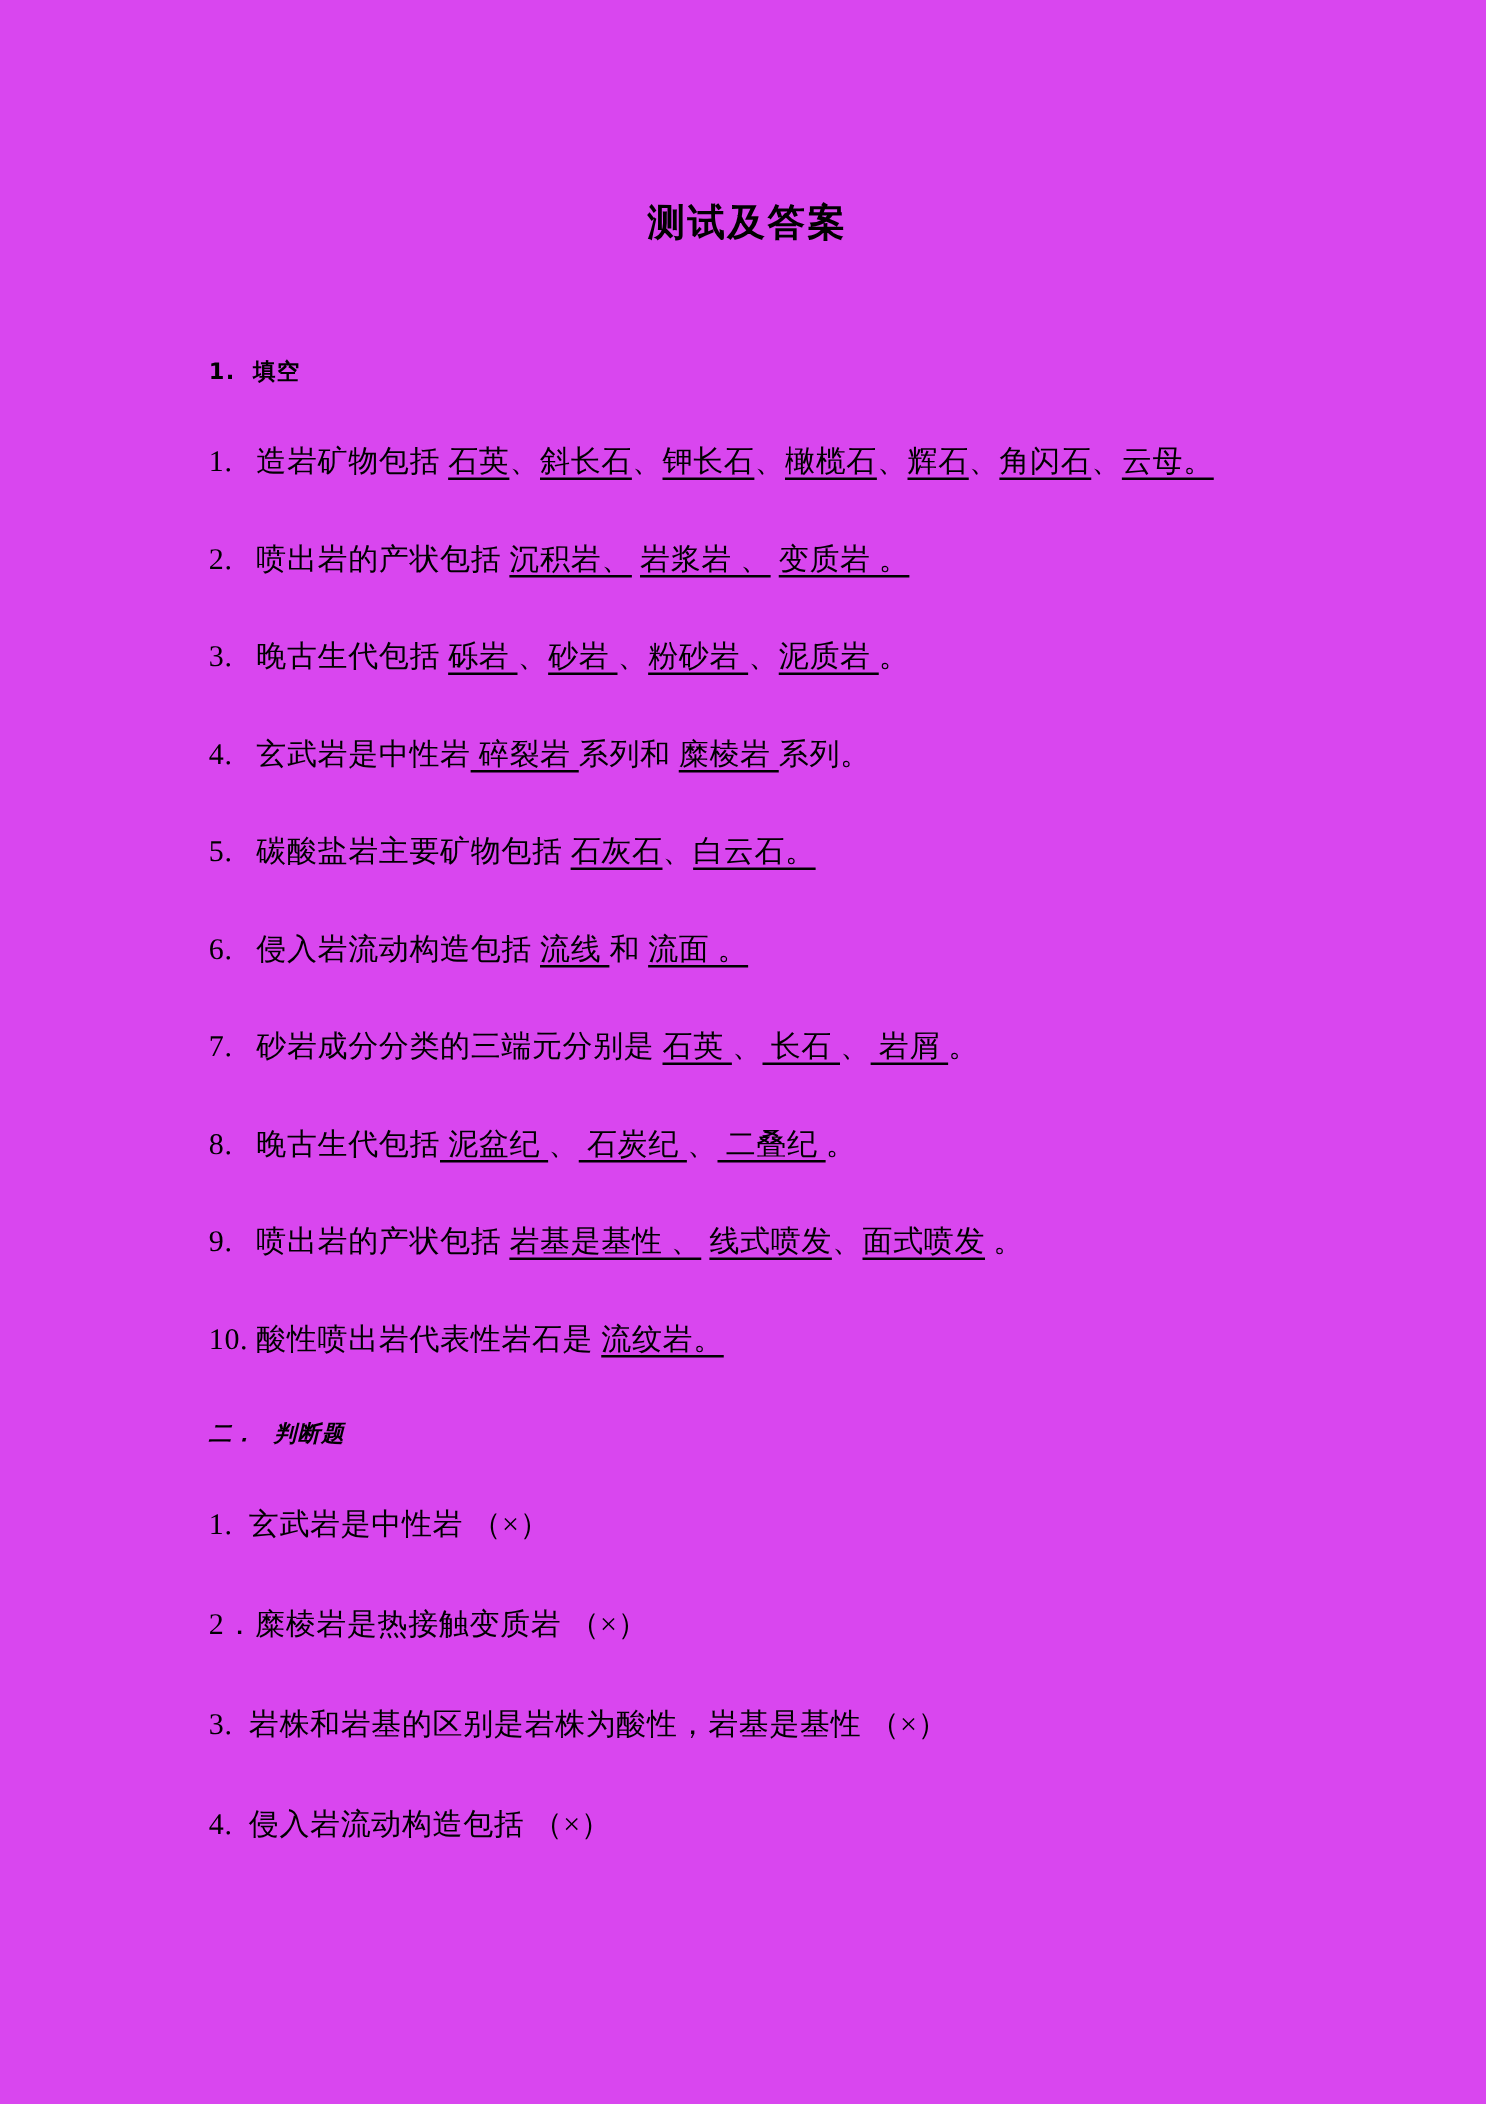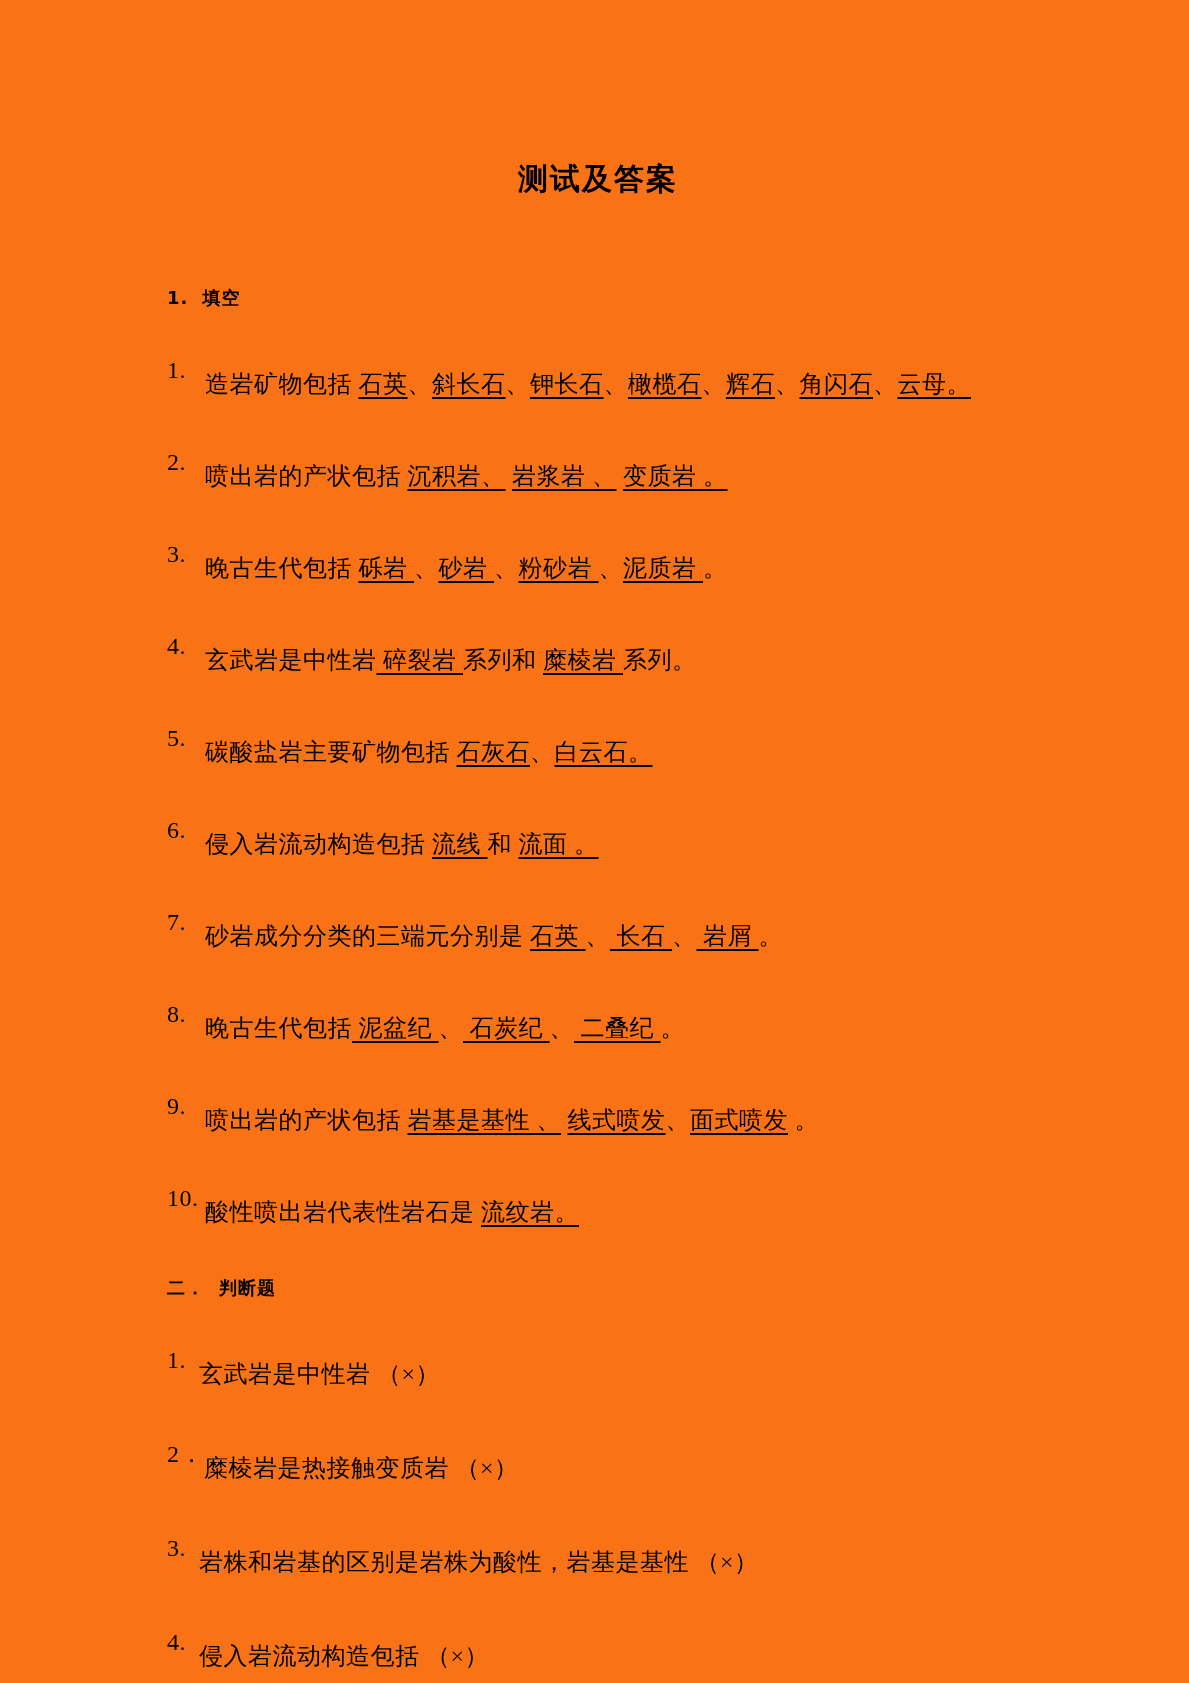--- a/index.html
+++ b/index.html
@@ -1,19 +1,19 @@
 <!DOCTYPE html>
 <html><head>
 <meta charset="utf-8">
 <style>
   html,body{margin:0;padding:0;background:#ffffff;}
   .page{
     width:1189px;
     height:1683px;
-    background:#f97316;
+    background:#d946ef;
     box-sizing:border-box;
     padding:160px 160px 40px 167px;
     color:#000;
     font-family:"Liberation Serif","DejaVu Serif",serif;
     overflow:hidden;
   }
   .doc-title{
     font-family:"DejaVu Sans","Liberation Sans",sans-serif;
     font-weight:bold;
     font-size:30px;
@@ -24,36 +24,36 @@
   }
   .sec-heading{
     font-family:"DejaVu Sans","Liberation Sans",sans-serif;
     font-weight:bold;
     font-size:18px;
     line-height:30px;
     margin:0 0 40px 0;
     letter-spacing:1px;
   }
   .sec-heading .hnum{margin-right:14px;}
-  .sec2 .sec-heading{margin-top:30px;}
+  .sec2 .sec-heading{margin-top:30px;font-style:italic;}
   .item{
     display:flex;
     align-items:flex-start;
     font-size:24px;
     line-height:34px;
     margin-bottom:44px;
     letter-spacing:0.5px;
   }
   .sec2 .item{margin-bottom:46px;}
   .num{
     flex:0 0 38px;
     font-family:"Liberation Serif","DejaVu Serif",serif;
   }
   .sec2 .num{flex:0 0 32px;}
-  .body{flex:1;margin-top:14px;}
+  .body{flex:1;}
   .u{
     text-decoration:underline;
     text-decoration-thickness:1.5px;
     text-underline-offset:5px;
   }
 </style>
 </head>
 <body>
 
 <div class="page">

